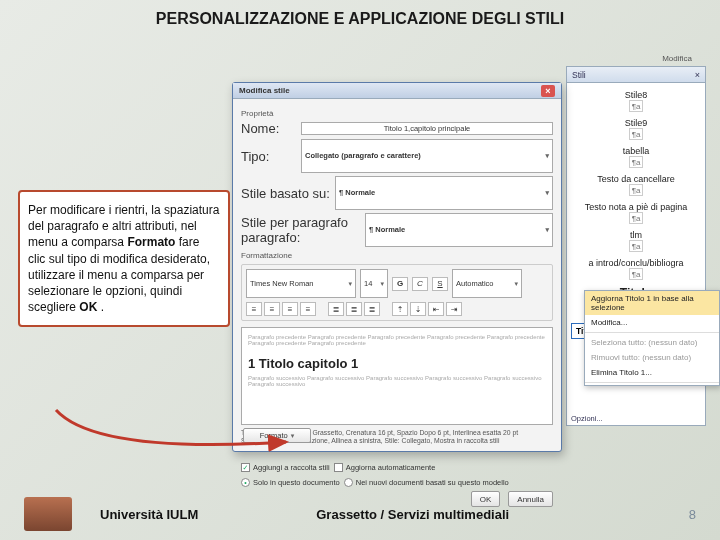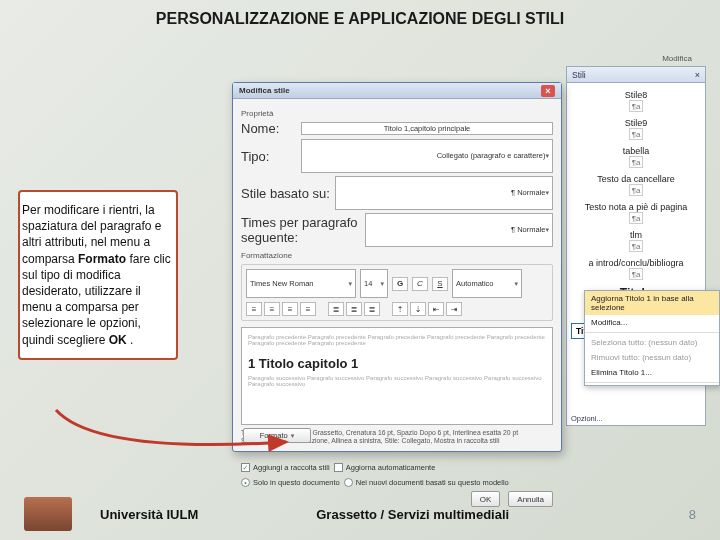--- a/index.html
+++ b/index.html
@@ -8,23 +8,23 @@
     font-family: Arial, sans-serif;
     background: linear-gradient(135deg, #e8ebe6 0%, #d4dad0 100%);
     position: relative; overflow: hidden;
   }
   .title-bar {
     text-align: center; padding: 10px 0 6px;
     font-size: 16px; font-weight: bold; color: #1a1a1a;
   }
   .callout {
     position: absolute; left: 18px; top: 190px;
-    width: 160px; background: #fff;
+    width: 212px; background: #fff;
     border: 2px solid #b84a2e; border-radius: 4px;
-    padding: 10px 2px; font-size: 12px; line-height: 1.35;
+    padding: 10px 8px; font-size: 12px; line-height: 1.35;
     z-index: 40; color: #111;
   }
   .dialog {
     position: absolute; left: 232px; top: 82px;
     width: 330px; height: 370px;
     background: #f3f3f3;
     border: 1px solid #5a7aa8; border-radius: 3px;
     box-shadow: 2px 4px 10px rgba(0,0,0,.25);
     z-index: 30; font-size: 8px; color: #333;
   }
@@ -37,21 +37,21 @@
     background: #d9534f; color:#fff; text-align:center; line-height:12px;
     font-size: 9px; border-radius: 2px; }
   .dlg-body { padding: 6px 8px; }
   .section-h { margin: 4px 0 2px; font-size: 8px; color:#555; }
   .row { display:flex; align-items:center; gap:4px; margin: 3px 0; }
   .lbl { width: 56px; font-size: 13px; color:#333; }
   .fld { flex:1; height:13px; background:#fff; border:1px solid #aaa;
     font-size:7.5px; padding: 0 3px; line-height:12px;text-align:center; }
   .sel { flex:1; height:13px; background:#fff; border:1px solid #aaa;
     font-size:7.5px; padding:16px 3px; line-height:12px;
-    display:flex; justify-content:flex-end; align-items:center; }
+    display:flex; justify-content:space-between; align-items:center;font-weight:bold; }
   .caret { font-size:7px; color:#666; }
   .fmt-group {
     border:1px solid #ccc; border-radius:2px; padding:4px; margin-top:4px;
   }
   .fmt-row { display:flex; gap:4px; align-items:center; }
   .fmt-box { height:29px; background:#fff; border:1px solid #aaa;
     font-size:7.5px; padding:0 3px; display:flex; align-items:center; }
   .fmt-btns { display:flex; gap:2px; margin-top:4px; flex-wrap:wrap; }
   .tbtn { width:16px; height:14px; background:#fff; border:1px solid #bbb;
     display:flex; align-items:center; justify-content:center; font-size:8px; }
@@ -150,21 +150,21 @@
         </span>
     </div>
     <div class="row">
       <span class="lbl" style="width:90px">Stile basato su:</span>
       <span class="sel">
           <span>¶ Normale</span>
           <span class="caret">▾</span>
         </span>
     </div>
     <div class="row">
-      <span class="lbl" style="width:120px">Times per paragrafo seguente:</span>
+      <span class="lbl" style="width:120px">Stile per paragrafo paragrafo:</span>
       <span class="sel">
           <span>¶ Normale</span>
           <span class="caret">▾</span>
         </span>
     </div>
 
     <div class="section-h">Formattazione</div>
     <div class="fmt-group">
       <div class="fmt-row">
         <div class="fmt-box" style="width:110px;justify-content:space-between">

